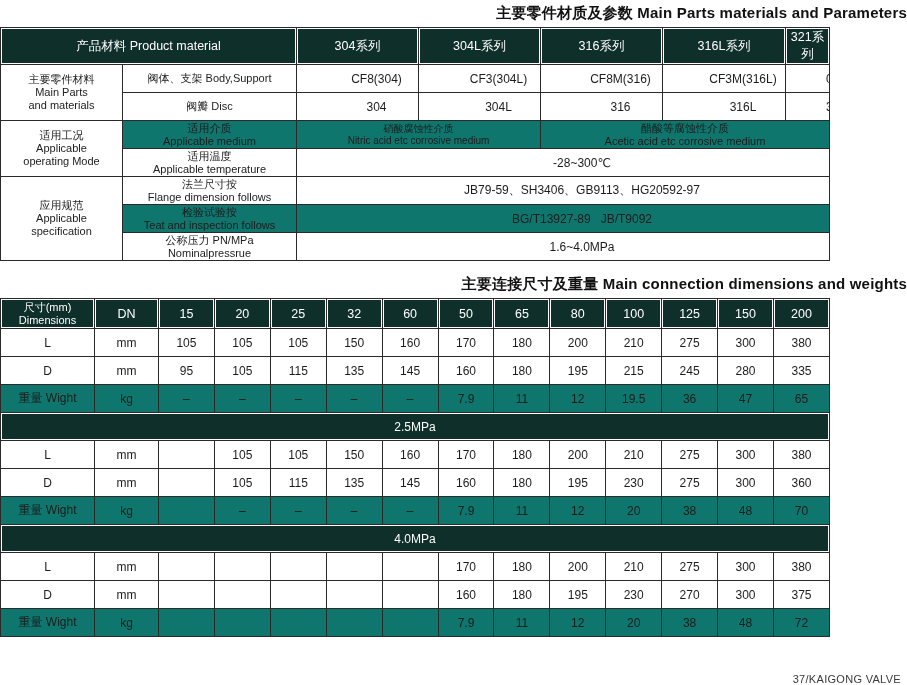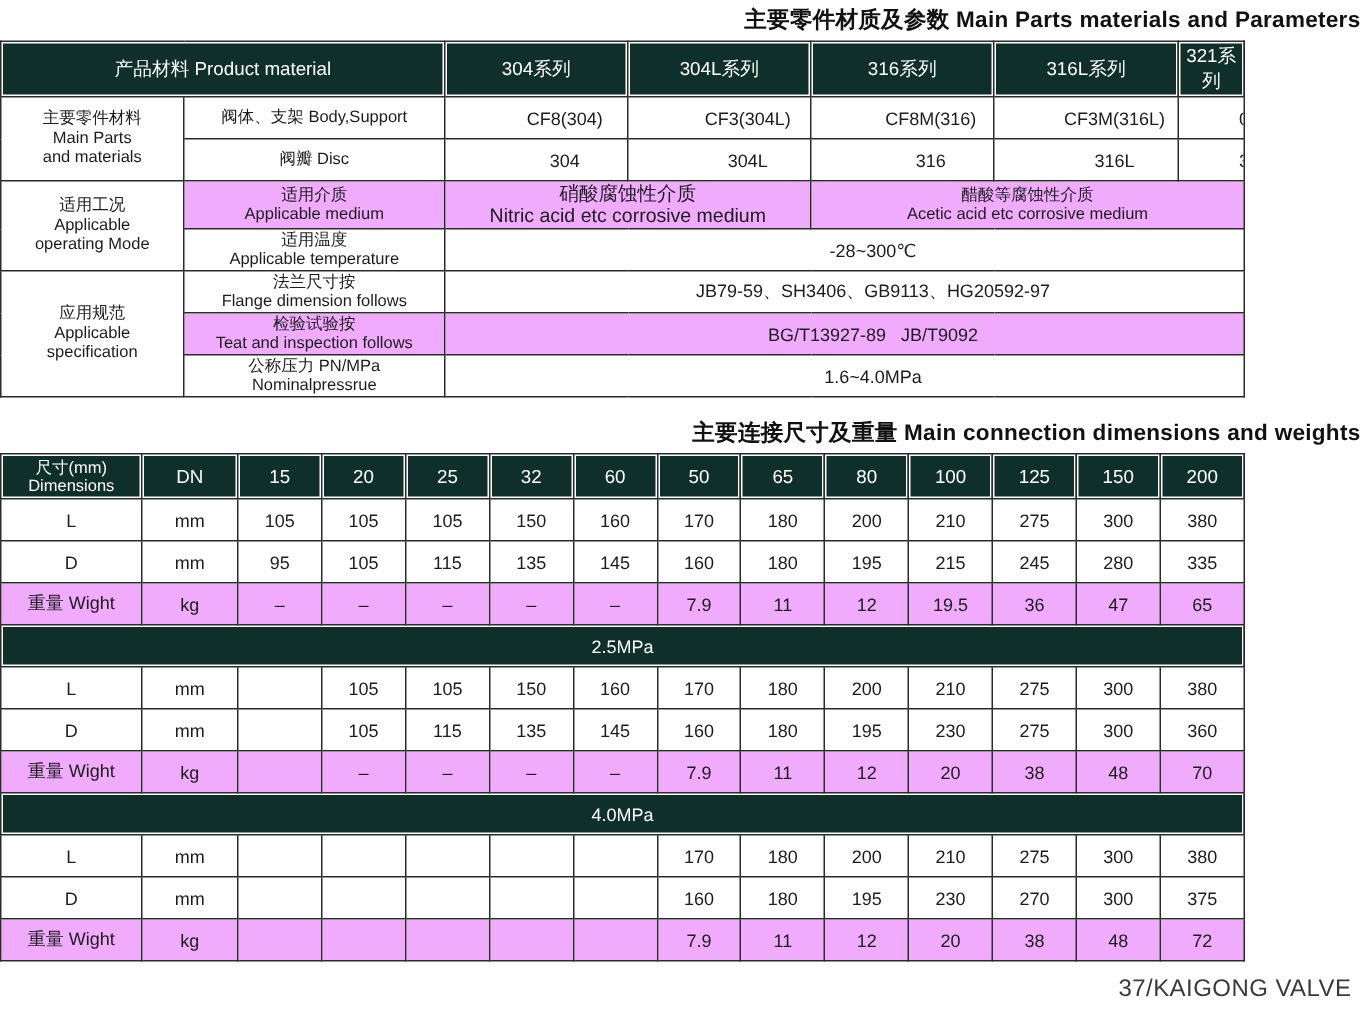--- a/index.html
+++ b/index.html
@@ -30,43 +30,43 @@
     font-size: 12px; font-weight: normal;
   }
   .pre { white-space: pre-line; line-height: 1.12; }
 
   
   .green-cell {
     background: #0f2f2a; color: #ffffff;
     box-shadow: inset 0 0 0 1px #ffffff;
     font-size: 12.5px;
   }
-  .gray-row td { background: #f0abfc; }
+  .gray-row td { background: #0f766e; }
   .white-bg { background: #ffffff !important; }
 
   
   .t1 tr { height: 28px; }
   .t1 .grp { font-size: 11px; line-height: 1.18; background: #ffffff; }
   .t1 .sub { font-size: 11px; line-height: 1.12; }
   .t1 .val { font-size: 12px; padding-left: 40px; }
 
   
   .t2 tr.head-row { height: 30px; }
   .t2 tr { height: 28px; }
   .t2 .band td {
     background: #0f2f2a; color: #ffffff;
     box-shadow: inset 0 0 0 1px #ffffff;
     font-size: 12px; text-align: center;
   }
   .t2 .lbl { font-size: 12px; }
   .t2 .head-dim { font-size: 11px; line-height: 1.1; margin-top: 45px; }
 
   .footer {
-    position: absolute; right: 6px; bottom: 20px;
-    font-size: 16px; color: #3a3a3a; letter-spacing: 0.3px;
+    position: absolute; right: 6px; bottom: 4px;
+    font-size: 11px; color: #3a3a3a; letter-spacing: 0.3px;
   }
 </style>
 </head>
 <body>
 
 <div class="page">
 
   <div class="doc-title">主要零件材质及参数 Main Parts materials and Parameters</div>
 
   <table class="t1">
@@ -108,21 +108,21 @@
           <td class="val">316</td>
           <td class="val">316L</td>
           <td class="val">321</td>
         </tr>
       <tr class="gray-row">
         <td class="grp pre white-bg" rowspan="2">适用工况
 Applicable
 operating Mode</td>
         <td class="sub pre">适用介质
 Applicable medium</td>
-        <td class="pre" colspan="2" style="font-size:13px">硝酸腐蚀性介质
+        <td class="pre" colspan="2" style="font-size:10px">硝酸腐蚀性介质
 Nitric acid etc corrosive medium</td>
         <td class="pre" colspan="3" style="font-size:11px">醋酸等腐蚀性介质
 Acetic acid etc corrosive medium</td>
       </tr>
       <tr>
         <td class="sub pre">适用温度
 Applicable temperature</td>
         <td class="val" colspan="5">-28~300℃</td>
       </tr>
       <tr>

